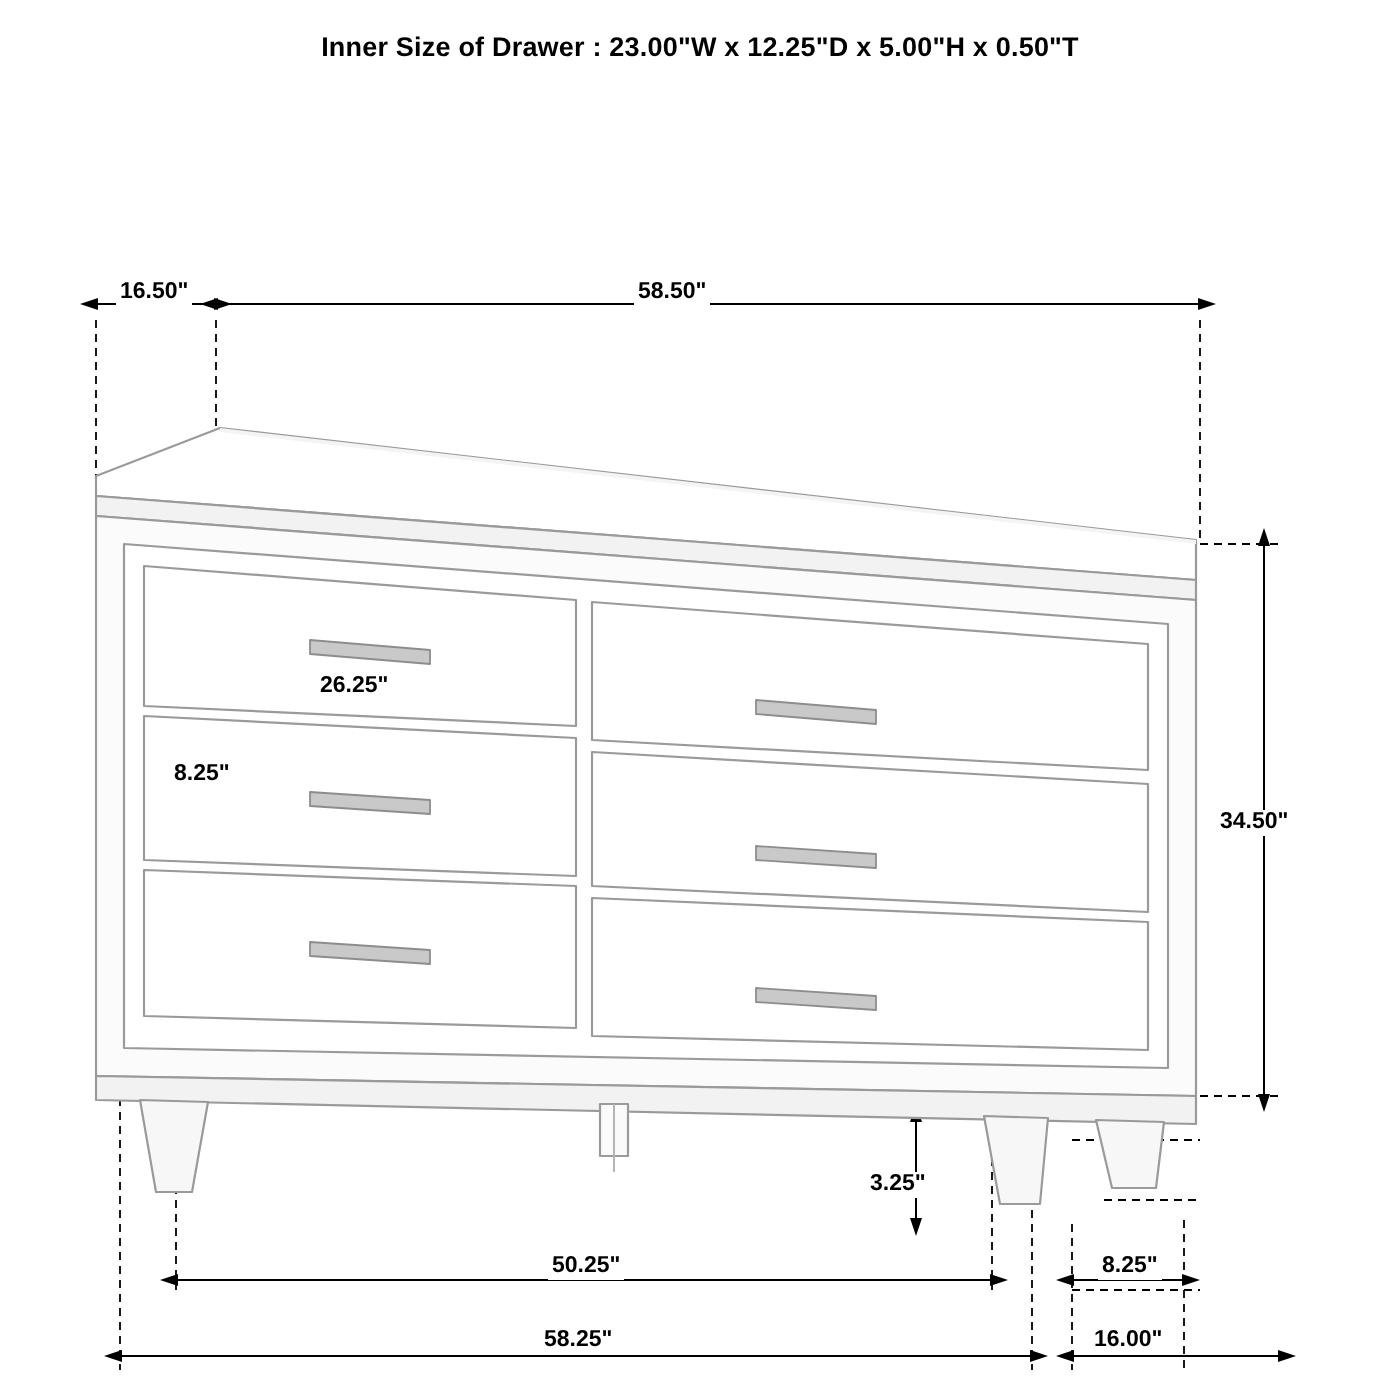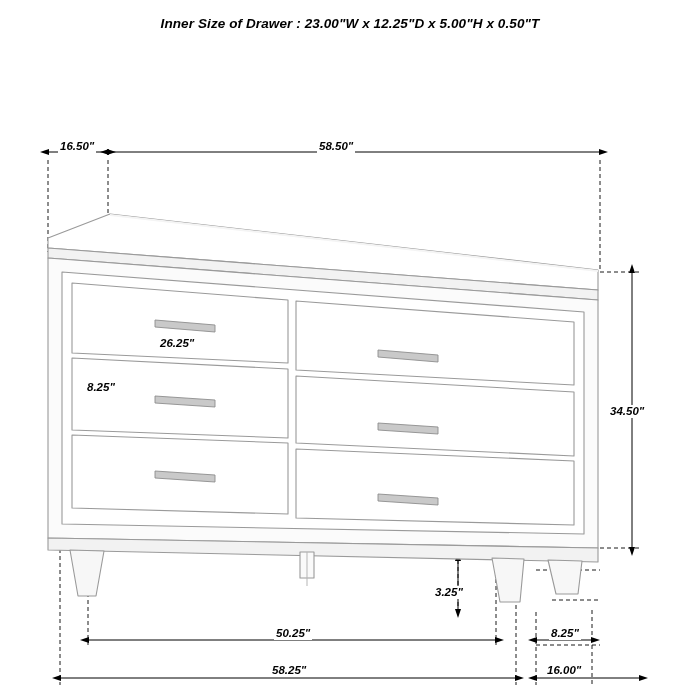--- a/index.html
+++ b/index.html
@@ -12,21 +12,20 @@
     height: 700px;
     font-family: "Liberation Sans", sans-serif;
     color: #000000;
     position: relative;
     overflow: hidden;
   }
   #stage {
     position: relative;
     width: 700px;
     height: 696px;
-    font-style: italic;
   }
   #title {
     position: absolute;
     top: 16px;
     left: 0;
     width: 700px;
     text-align: center;
     font-size: 13.5px;
     font-weight: bold;
     letter-spacing: 0.1px;

